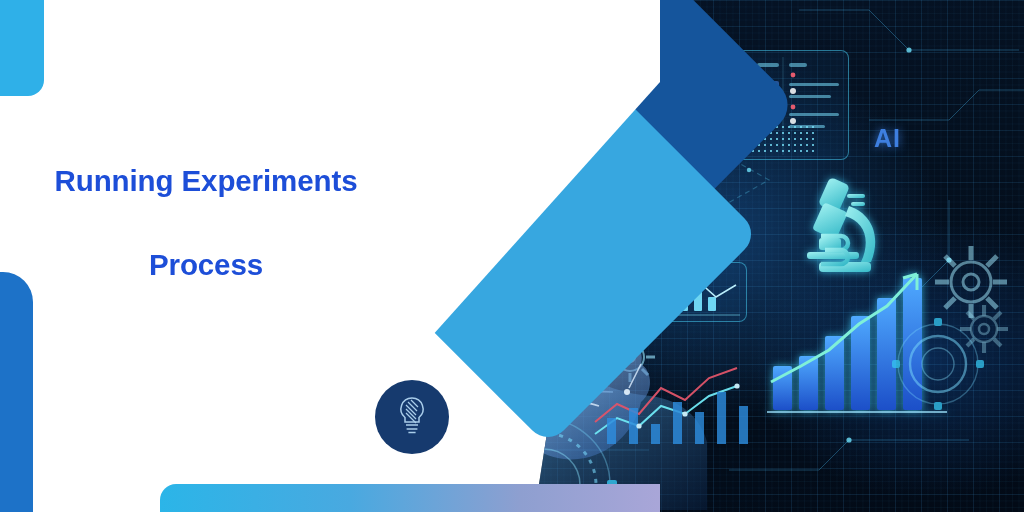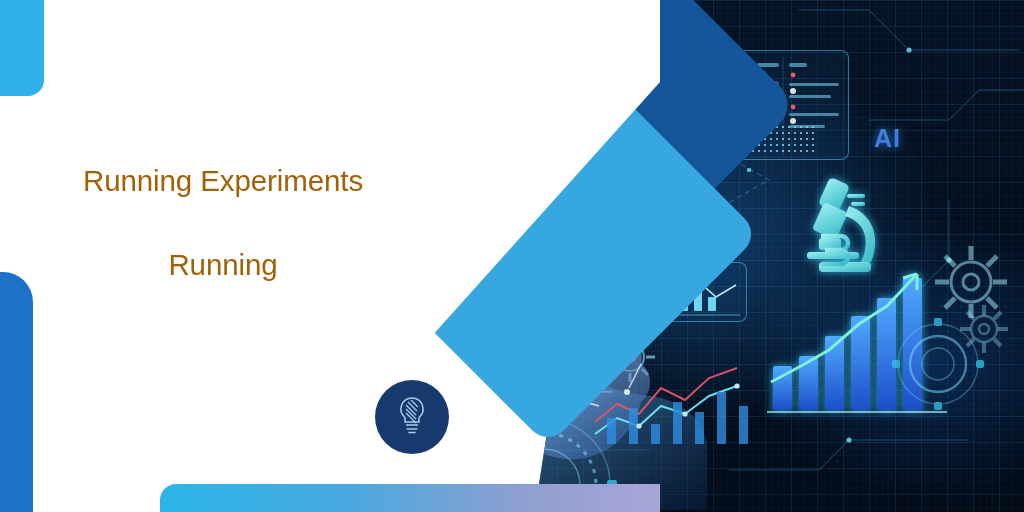--- a/index.html
+++ b/index.html
@@ -69,24 +69,24 @@
     background:#1D72C8; border-radius:0 30px 0 0;
   }
   .bottom-bar{
     position:absolute; left:160px; bottom:-6px; width:500px; height:34px;
     background:linear-gradient(90deg,#2BB5E8 0%, #49A9E0 38%, #8E9FD0 72%, #A9A6D8 100%);
     border-radius:16px 0 0 0;
   }
 
   
   .title{
-    position:absolute; left:23px; top:160px; width:400px;
+    position:absolute; left:6px; top:160px; width:400px;
     text-align:center;
-    font-size:29.5px; font-weight:normal; line-height:1.42;
-    color:#a16207; letter-spacing:-0.1px;
+    font-size:29.5px; font-weight:bold; line-height:1.42;
+    color:#1d4ed8; letter-spacing:-0.1px;
   }
 
   
   .bulb-badge{
     position:absolute; left:375px; top:380px; width:74px; height:74px;
     border-radius:50%; background:#163A6E;
     display:flex; align-items:center; justify-content:center;
   }
 
   
@@ -609,21 +609,21 @@
   <div class="white-wedge"></div>
   <div class="white-wedge2"></div>
 
   <div class="tl-rect"></div>
   <div class="bl-rect"></div>
   <div class="bottom-bar"></div>
 
   <h1 class="title">
     <span>Running Experiments</span><br>
     <br>
-    <span>Running</span>
+    <span>Process</span>
   </h1>
 
   <div class="bulb-badge">
     <span>
       <svg width="34" height="40" viewBox="0 0 34 40" fill="none" stroke="#A9CDEA" stroke-width="1.5">
         <path d="M17 3 a11 11 0 0 0 -7 19.5 l0 4.5 l14 0 l0 -4.5 A11 11 0 0 0 17 3 Z"></path>
         <path d="M11 30 L23 30 M11.6 34 L22.4 34 M13.4 37.5 L20.6 37.5"></path>
         <g stroke-width="1.25">
           <path d="M11 14 L21 24 M11 18 L21 28 M11 10 L21 20 M13 7 L22 16 M16 5 L23 12"></path>
         </g>

